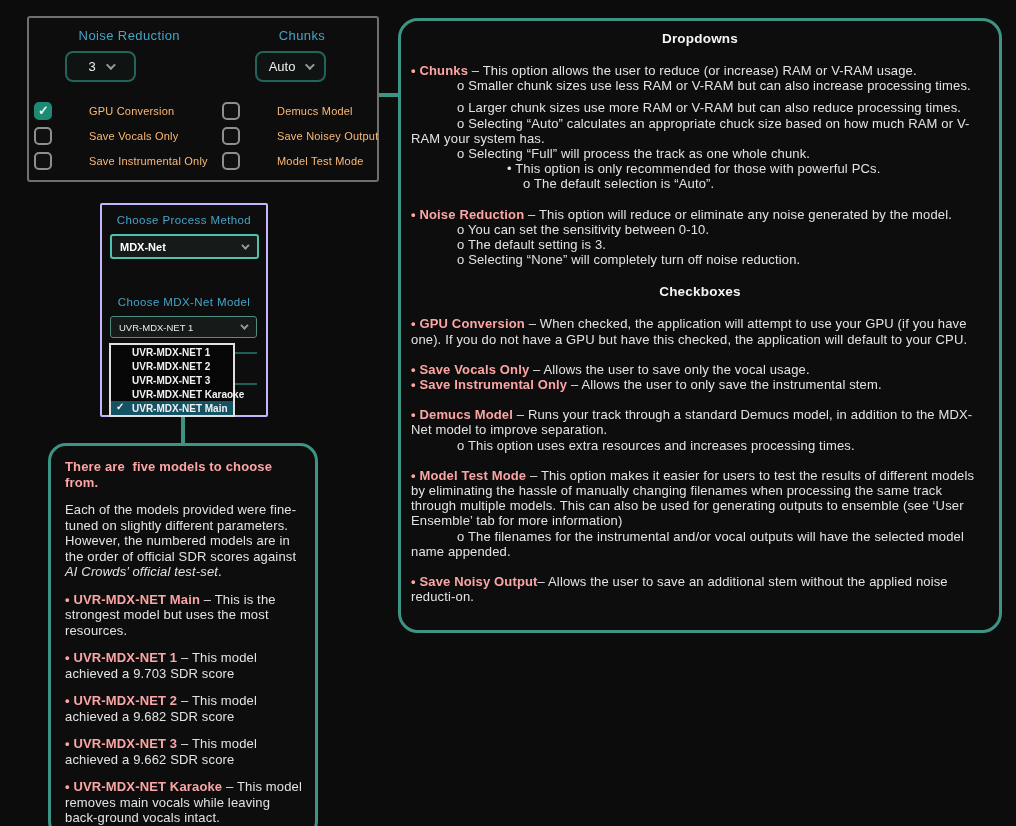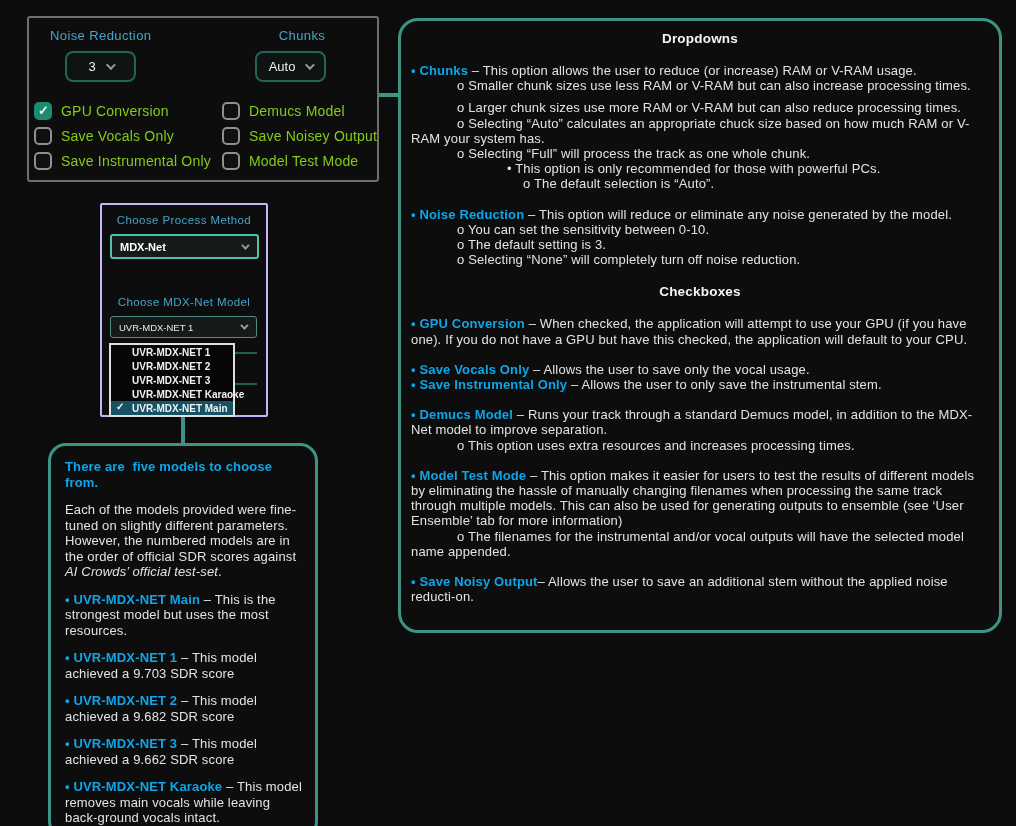--- a/index.html
+++ b/index.html
@@ -7,38 +7,38 @@
   body {
     width:1016px; height:826px; position:relative; overflow:hidden;
     font-family:"Liberation Sans", sans-serif; color:#dedede;
   }
   .panel { position:absolute; background:#0d0d0d; }
 
   
   #settings-panel { left:27px; top:16px; width:352px; height:166px;
     border:2px solid #6f6f6f; border-radius:3px; }
   .cyan-label { color:#45a4c8; font-size:13px; letter-spacing:.4px; position:absolute; }
-  #nr-label { left:21px; top:10px; width:130px; text-align:left; }
+  #nr-label { left:21px; top:10px; width:130px; text-align:right; }
   #chunks-label { left:218px; top:10px; width:110px; text-align:center; }
   .tselect { position:absolute; height:31px; border:2px solid #21655a; border-radius:8px;
     background:#0f1413; display:flex; align-items:center; justify-content:center;
     gap:10px; color:#eeeeee; font-size:13px; cursor:default; }
   #nr-select { left:36px; top:33px; width:71px; }
   #chunks-select { left:226px; top:33px; width:71px; }
   .chev { width:7px; height:7px; border-right:2px solid #9a9a9a; border-bottom:2px solid #9a9a9a;
     transform:rotate(45deg) translateY(-2px); display:inline-block; }
   .cbcol { position:absolute; top:84px; display:flex; flex-direction:column; gap:7px; }
   #cbcol1 { left:5px; } #cbcol2 { left:193px; }
   .cbrow { display:flex; align-items:center; gap:9px; height:18px; }
   .cb { width:18px; height:18px; border:2px solid #8f8f8f; border-radius:5px;
     background:#101010; position:relative; flex:0 0 auto; }
   .cb.checked { background:#1d8a73; border-color:#1d8a73; }
   .cb.checked::after { content:"✓"; position:absolute; left:2px; top:-1px;
     color:#e7f5ef; font-size:13px; font-weight:bold; }
-  .cblabel { font-size:14px; color:#84cc16; letter-spacing:.2px; white-space:nowrap; }
+  .cblabel { font-size:11px; color:#fdba74; letter-spacing:.2px; white-space:nowrap;margin-left:28px; }
 
   
   .connector { position:absolute; background:#3e9484; }
   #connector-top { left:379px; top:93px; width:21px; height:4px; }
   #connector-models { left:181px; top:417px; width:4px; height:27px; }
 
   
   #process-panel { left:100px; top:203px; width:168px; height:214px;
     border:2px solid #c4b5fd; border-radius:2px; }
   #method-label { left:0; top:9px; width:100%; text-align:center; font-size:11.5px; }
@@ -70,21 +70,21 @@
   #models-note-panel { left:48px; top:443px; width:270px; min-height:362px; border-radius:18px;
     padding:13px 13px 10px 14px; }
 
   .bheading { font-weight:bold; color:#f5f5f5; text-align:center; font-size:13.5px;
     letter-spacing:.2px; padding:2px 0 2px 0; }
   .bline { font-size:13px; line-height:15.2px; color:#e3e3e3; letter-spacing:.15px;
     white-space:pre-wrap; }
   .bgap { height:15px; }
   #models-note-panel .bline { line-height:15.5px; }
   #models-note-panel .bgap { height:12px; }
-  .b { font-weight:bold; color:#0ea5e9;margin-top:40px; }
+  .b { font-weight:bold; color:#fca5a5;margin-top:40px; }
   .i { font-style:italic; }
 </style>
 </head>
 <body>
 
 <section class="panel" id="settings-panel">
   <div class="cyan-label" id="nr-label">Noise Reduction</div>
   <div class="cyan-label" id="chunks-label">Chunks</div>
 
   <div class="tselect" id="nr-select">

